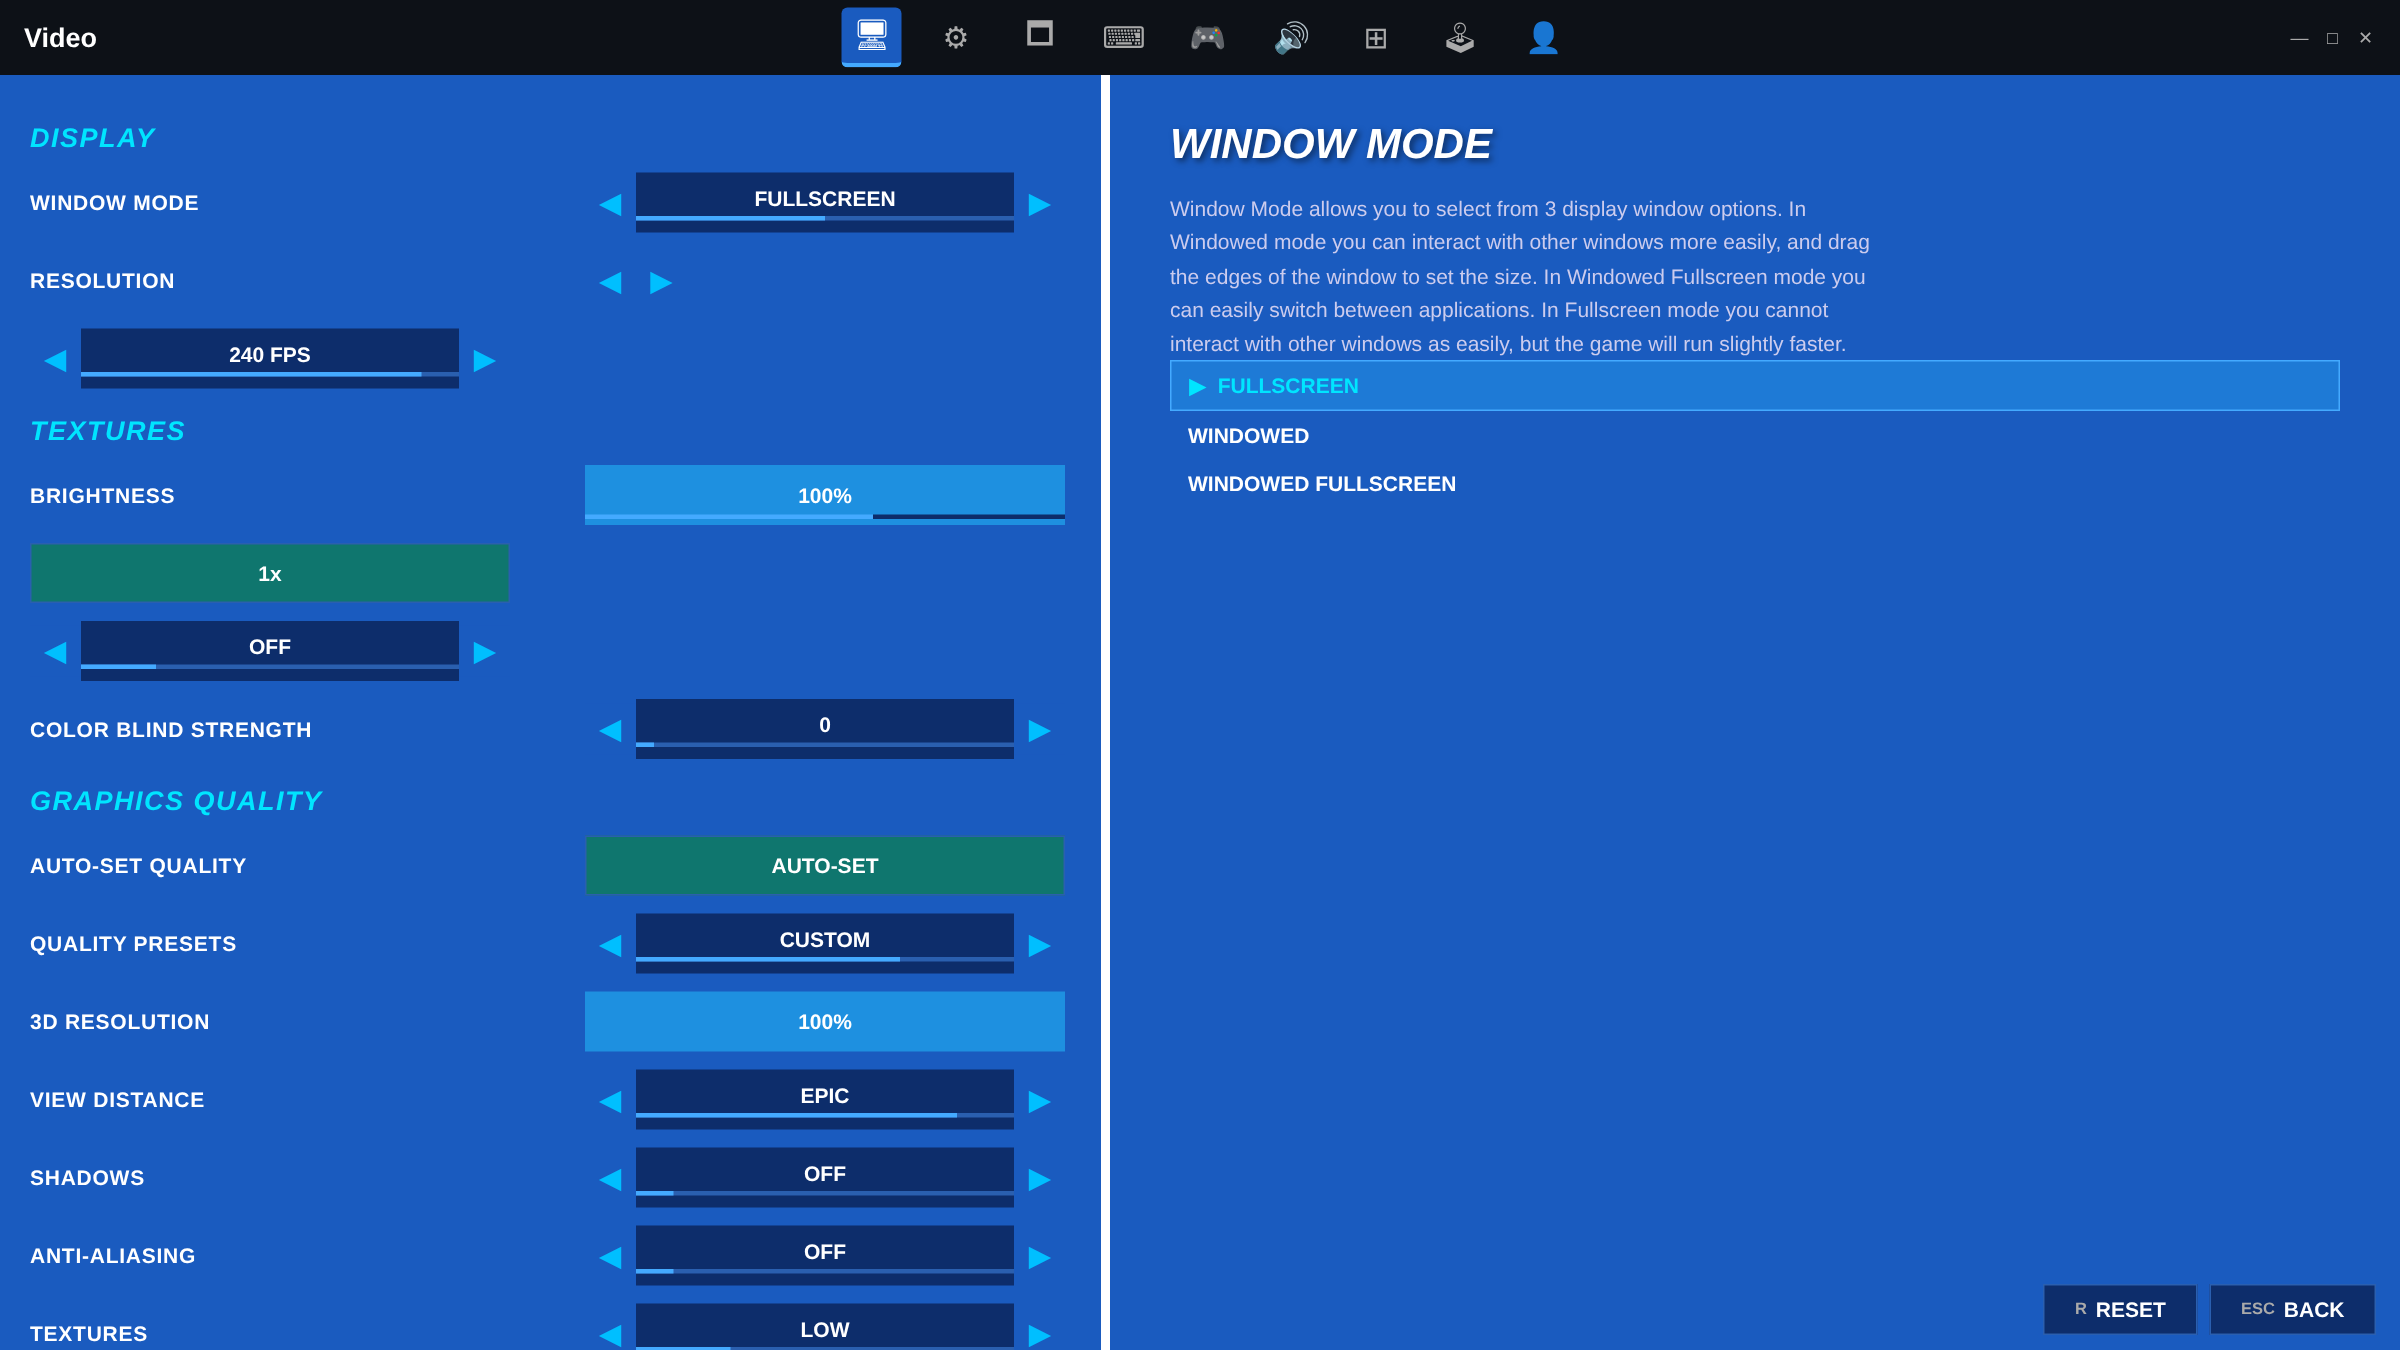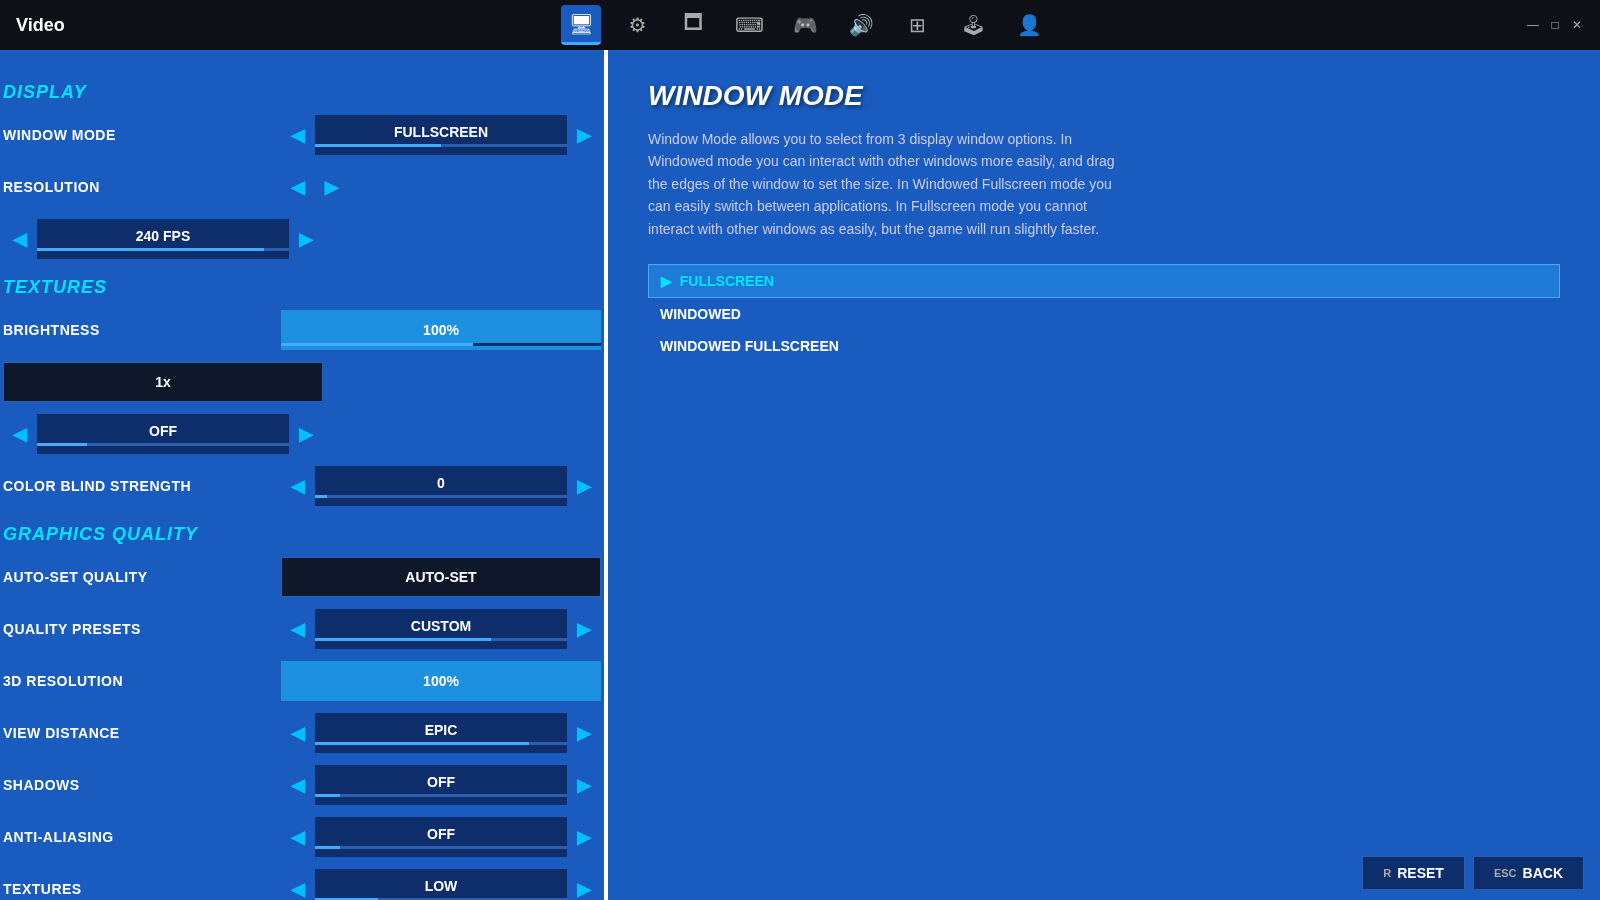--- a/index.html
+++ b/index.html
@@ -66,24 +66,24 @@
     }
 
     
     .main {
       display: flex;
       height: 850px;
     }
 
     
     .left-panel {
-      width: 608px;
-      padding: 16px 3px;
+      width: 740px;
+      padding: 16px 20px;
       overflow-y: auto;
-      border-right: 4px solid #ffffff;
+      border-right: 6px solid #ffffff;
       background: #1a5bbf;
     }
     .left-panel::-webkit-scrollbar { width: 6px; }
     .left-panel::-webkit-scrollbar-track { background: #1a4a9f; }
     .left-panel::-webkit-scrollbar-thumb { background: #4af; border-radius: 3px; }
 
     
     .section-header {
       color: #00e5ff;
       font-size: 18px;
@@ -150,21 +150,21 @@
       margin-top: 4px;
       position: relative;
     }
     .slider-fill {
       height: 100%;
       background: #4af;
     }
 
     
     .value-box-simple {
-      background: #0f172a;
+      background: #0f766e;
       color: white;
       font-size: 14px;
       font-weight: bold;
       text-align: center;
       padding: 8px 0;
       width: 320px;
       height: 40px;
       display: flex;
       align-items: center;
       justify-content: center;
@@ -218,21 +218,20 @@
       font-weight: 900;
       font-style: italic;
       color: white;
       margin-bottom: 16px;
       text-shadow: 2px 2px 4px rgba(0,0,0,0.5);
     }
     .right-description {
       color: #cce;
       font-size: 14px;
       line-height: 1.6;
-      margin-bottom: 24px;
       max-width: 480px;
     }
 
     
     .option-list {
       list-style: none;
     }
     .option-item {
       padding: 8px 12px;
       font-size: 14px;

